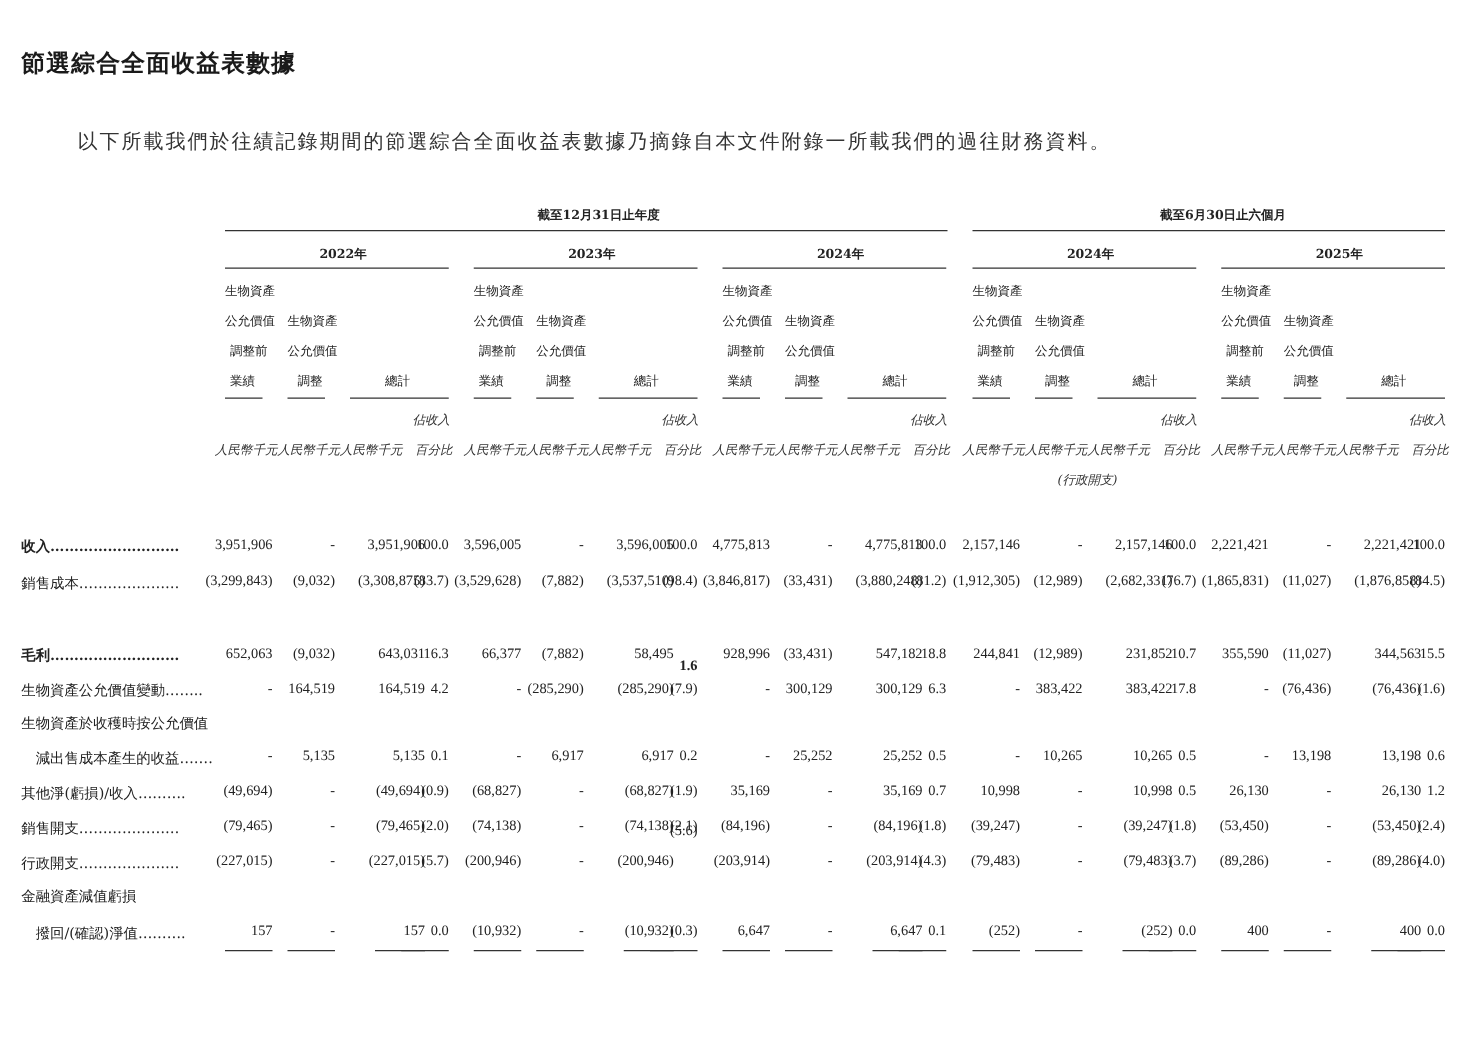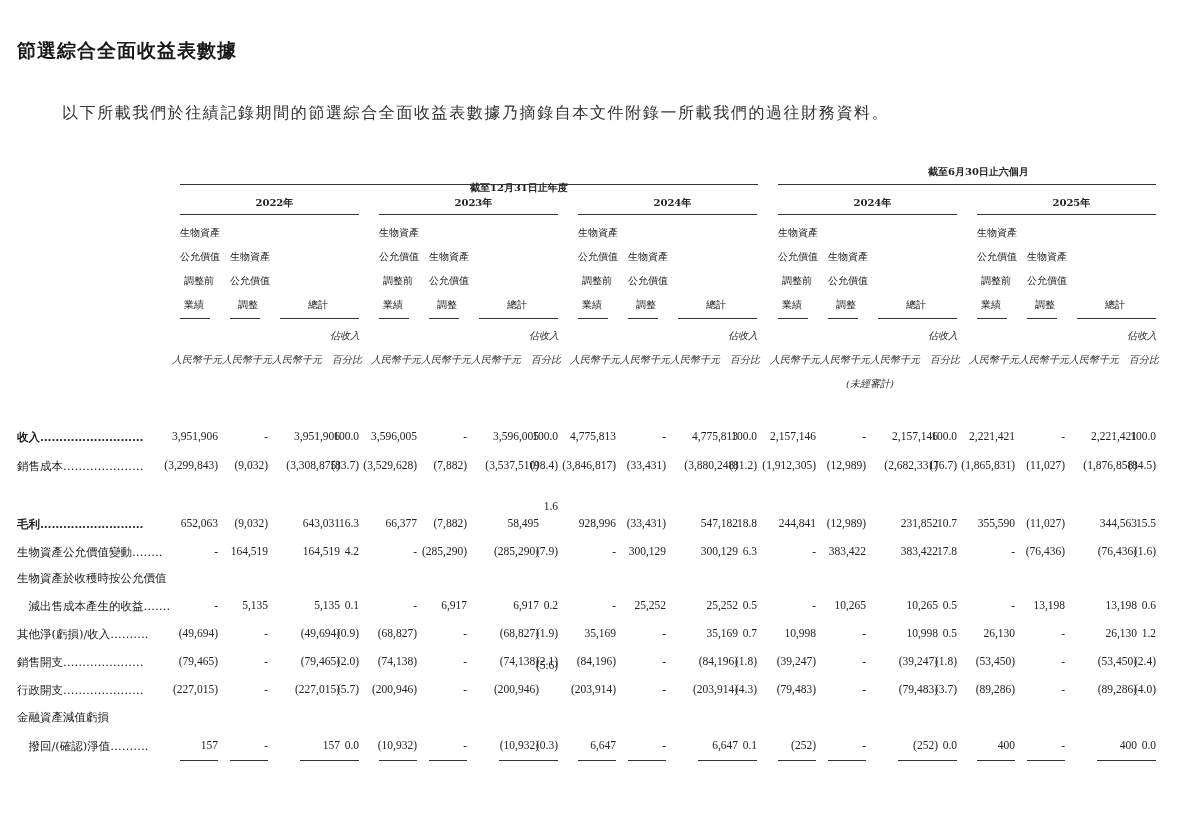--- a/index.html
+++ b/index.html
@@ -30,21 +30,21 @@
   }
   .ul { position: absolute; height: 0; border-top: 1.2px solid #333; }
 </style>
 </head>
 <body>
 
 <div class="title">節選綜合全面收益表數據</div>
 <div class="intro">以下所載我們於往績記錄期間的節選綜合全面收益表數據乃摘錄自本文件附錄一所載我們的過往財務資料。</div>
 
 <div id="table">
-    <div class="hdr bold" style="left: 430px; top: 181px; margin-left: 40px;">截至12月31日止年度</div>
+    <div class="hdr bold" style="left: 430px; top: 165px;">截至12月31日止年度</div>
     <div class="rule" style="left: 180px; top: 184px; width: 578px;"></div>
     <div class="hdr bold" style="left: 928px; top: 165px;">截至6月30日止六個月</div>
     <div class="rule" style="left: 778px; top: 184px; width: 378px;"></div>
     <div class="hdr bold" style="left: 255.5px; top: 196px;">2022年</div>
     <div class="rule" style="left: 180px; top: 214px; width: 179px;"></div>
     <div class="hdr" style="left: 180px; top: 226px;">生物資產</div>
     <div class="hdr" style="left: 180px; top: 250px;">公允價值</div>
     <div class="hdr" style="left: 184px; top: 274px;">調整前</div>
     <div class="hdr" style="left: 184px; top: 298px;">業績</div>
     <div class="hdr" style="left: 230px; top: 250px;">生物資產</div>
@@ -106,21 +106,21 @@
     <div class="hdr" style="left: 836px; top: 298px;">調整</div>
     <div class="hdr" style="left: 906px; top: 298px;">總計</div>
     <div class="ul" style="left: 778px; top: 318px; width: 30px;"></div>
     <div class="ul" style="left: 828px; top: 318px; width: 30px;"></div>
     <div class="ul" style="left: 878px; top: 318px; width: 79px;"></div>
     <div class="unit" style="left: 928px; top: 329px;">佔收入</div>
     <div class="unit" style="left: 770px; top: 353px;">人民幣千元</div>
     <div class="unit" style="left: 820px; top: 353px;">人民幣千元</div>
     <div class="unit" style="left: 870px; top: 353px;">人民幣千元</div>
     <div class="unit" style="left: 930px; top: 353px;">百分比</div>
-    <div class="unit" style="left: 846px; top: 377px;">(未經審計)</div>
+    <div class="unit" style="left: 846px; top: 377px;">(行政開支)</div>
     <div class="hdr bold" style="left: 1052.5px; top: 196px;">2025年</div>
     <div class="rule" style="left: 977px; top: 214px; width: 179px;"></div>
     <div class="hdr" style="left: 977px; top: 226px;">生物資產</div>
     <div class="hdr" style="left: 977px; top: 250px;">公允價值</div>
     <div class="hdr" style="left: 981px; top: 274px;">調整前</div>
     <div class="hdr" style="left: 981px; top: 298px;">業績</div>
     <div class="hdr" style="left: 1027px; top: 250px;">生物資產</div>
     <div class="hdr" style="left: 1027px; top: 274px;">公允價值</div>
     <div class="hdr" style="left: 1035px; top: 298px;">調整</div>
     <div class="hdr" style="left: 1105px; top: 298px;">總計</div>
@@ -175,21 +175,21 @@
     <div class="cell" style="top: 459px; left: 1057px; width: 80px;">(1,876,858)</div>
     <div class="cell" style="top: 459px; left: 1076px; width: 80px;">(84.5)</div>
     <div class="row-label bold" style="top: 517px;">毛利………………………</div>
     <div class="cell" style="top: 517px; left: 138px; width: 80px;">652,063</div>
     <div class="cell" style="top: 517px; left: 188px; width: 80px;">(9,032)</div>
     <div class="cell" style="top: 517px; left: 260px; width: 80px;">643,031</div>
     <div class="cell" style="top: 517px; left: 279px; width: 80px;">16.3</div>
     <div class="cell" style="top: 517px; left: 337px; width: 80px;">66,377</div>
     <div class="cell" style="top: 517px; left: 387px; width: 80px;">(7,882)</div>
     <div class="cell" style="top: 517px; left: 459px; width: 80px;">58,495</div>
-    <div class="cell" style="top: 500px; left: 478px; width: 80px;">1.6</div>
+    <div class="cell" style="top: 527px; left: 478px; width: 80px; font-weight: bold;">1.6</div>
     <div class="cell" style="top: 517px; left: 536px; width: 80px;">928,996</div>
     <div class="cell" style="top: 517px; left: 586px; width: 80px;">(33,431)</div>
     <div class="cell" style="top: 517px; left: 658px; width: 80px;">547,182</div>
     <div class="cell" style="top: 517px; left: 677px; width: 80px;">18.8</div>
     <div class="cell" style="top: 517px; left: 736px; width: 80px;">244,841</div>
     <div class="cell" style="top: 517px; left: 786px; width: 80px;">(12,989)</div>
     <div class="cell" style="top: 517px; left: 858px; width: 80px;">231,852</div>
     <div class="cell" style="top: 517px; left: 877px; width: 80px;">10.7</div>
     <div class="cell" style="top: 517px; left: 935px; width: 80px;">355,590</div>
     <div class="cell" style="top: 517px; left: 985px; width: 80px;">(11,027)</div>

